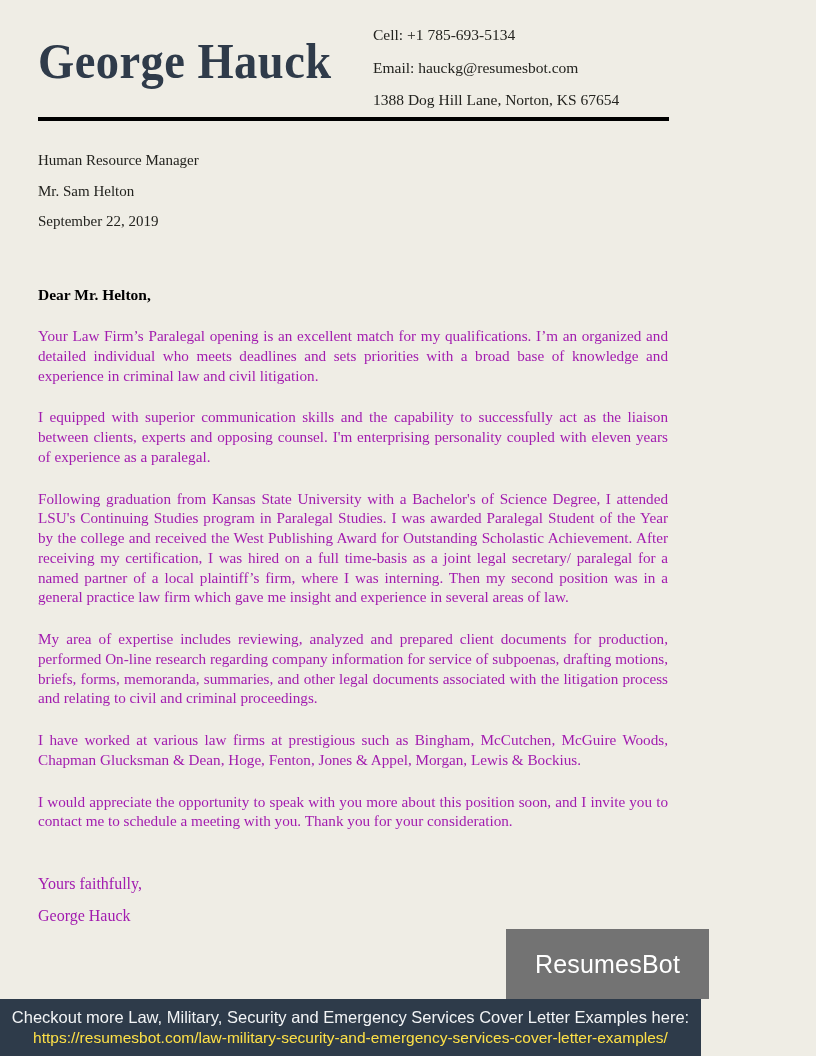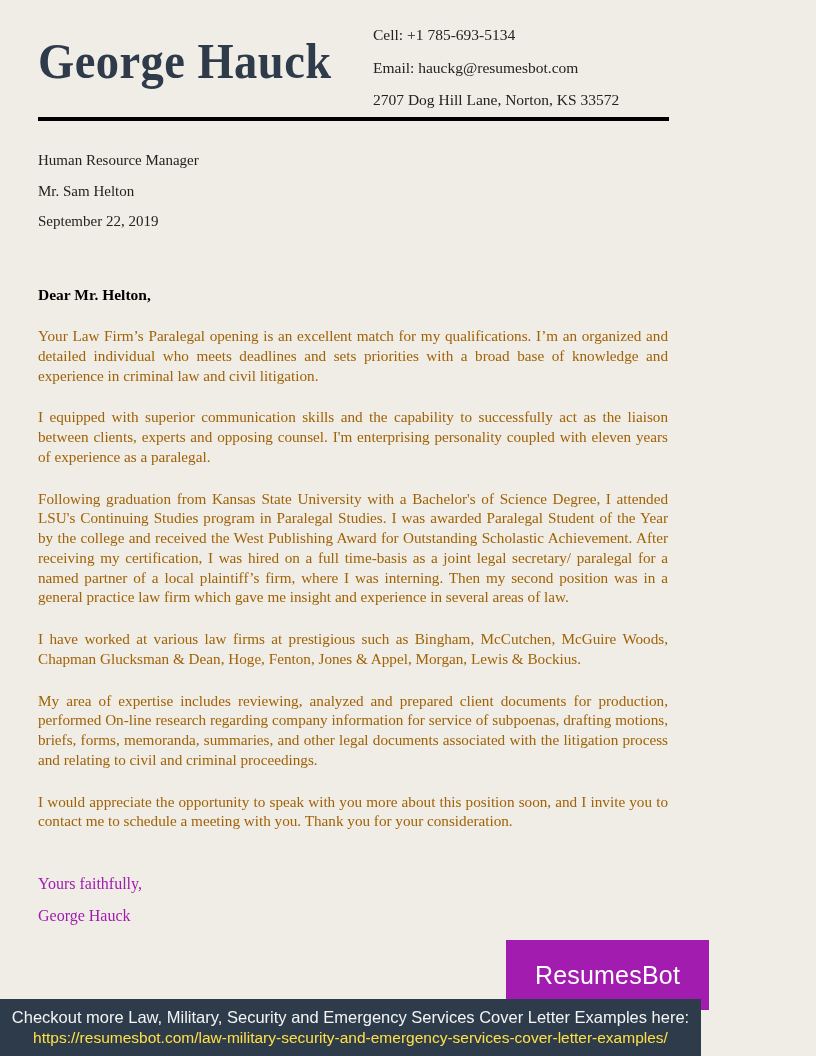--- a/index.html
+++ b/index.html
@@ -87,21 +87,21 @@
     font-size: 15.5px;
     font-weight: bold;
     color: #000000;
     margin-top: 55px;
     margin-bottom: 0;
   }
   .para {
     font-size: 15.2px;
     line-height: 1.30;
     text-align: justify;
-    color: #a16207;
+    color: #a21caf;
     margin: 0;
     margin-top: 22px;
     hyphens: none;
   }
   .closing {
     margin-top: 44px;
   }
   .closing-line {
     font-size: 16px;
     font-weight: normal;
@@ -110,26 +110,25 @@
   }
   .closing-line:last-child { margin-bottom: 0; }
 
   
   .brand-badge {
     position: absolute;
     right: 0;
     top: 929px;
     width: 203px;
     height: 70px;
-    background: #a21caf;
+    background: #737373;
     display: flex;
     align-items: center;
     justify-content: center;
     box-sizing: border-box;
-    margin-top: 11px;
   }
   .brand-badge-text {
     font-family: "Liberation Sans", "DejaVu Sans", sans-serif;
     font-size: 25px;
     color: #ffffff;
     letter-spacing: 0.2px;
     white-space: nowrap;
   }
 
   
@@ -166,39 +165,39 @@
 
 <div class="page">
 
   <div class="header">
     <div class="name-block">
       <div class="full-name">George Hauck</div>
     </div>
     <div class="contact-block">
       <div class="contact-line">Cell: +1 785-693-5134</div>
       <div class="contact-line">Email: hauckg@resumesbot.com</div>
-      <div class="contact-line">2707 Dog Hill Lane, Norton, KS 33572</div>
+      <div class="contact-line">1388 Dog Hill Lane, Norton, KS 67654</div>
     </div>
   </div>
   <div class="rule"></div>
 
   <div class="recipient">
     <div class="recipient-line">Human Resource Manager</div>
     <div class="recipient-line">Mr. Sam Helton</div>
     <div class="recipient-line">September 22, 2019</div>
   </div>
 
   <div class="letter">
     <p class="salutation">Dear Mr. Helton,</p>
 
     <p class="para">Your Law Firm’s Paralegal opening is an excellent match for my qualifications. I’m an organized and detailed individual who meets deadlines and sets priorities with a broad base of knowledge and experience in criminal law and civil litigation.</p>
     <p class="para">I equipped with superior communication skills and the capability to successfully act as the liaison between clients, experts and opposing counsel. I'm enterprising personality coupled with eleven years of experience as a paralegal.</p>
     <p class="para">Following graduation from Kansas State University with a Bachelor's of Science Degree, I attended LSU's Continuing Studies program in Paralegal Studies.  I was awarded Paralegal Student of the Year by the college and received the West Publishing Award for Outstanding Scholastic Achievement. After receiving my certification, I was hired on a full time-basis as a joint legal secretary/ paralegal for a named partner of a local plaintiff’s firm, where I was interning.  Then my second position was in a general practice law firm which gave me insight and experience in several areas of law.</p>
+    <p class="para">My area of expertise includes reviewing, analyzed and prepared client documents for production, performed On-line research regarding company information for service of subpoenas, drafting motions, briefs, forms, memoranda, summaries, and other legal documents associated with the litigation process and relating to civil and criminal proceedings.</p>
     <p class="para">I have worked at various law firms at prestigious such as Bingham, McCutchen, McGuire Woods, Chapman Glucksman &amp; Dean, Hoge, Fenton, Jones &amp; Appel, Morgan, Lewis &amp; Bockius.</p>
-    <p class="para">My area of expertise includes reviewing, analyzed and prepared client documents for production, performed On-line research regarding company information for service of subpoenas, drafting motions, briefs, forms, memoranda, summaries, and other legal documents associated with the litigation process and relating to civil and criminal proceedings.</p>
     <p class="para">I would appreciate the opportunity to speak with you more about this position soon, and I invite you to contact me to schedule a meeting with you. Thank you for your consideration.</p>
 
     <div class="closing">
       <div class="closing-line">Yours faithfully,</div>
       <div class="closing-line">George Hauck</div>
     </div>
   </div>
 
   <div class="brand-badge">
     <span class="brand-badge-text">ResumesBot</span>

